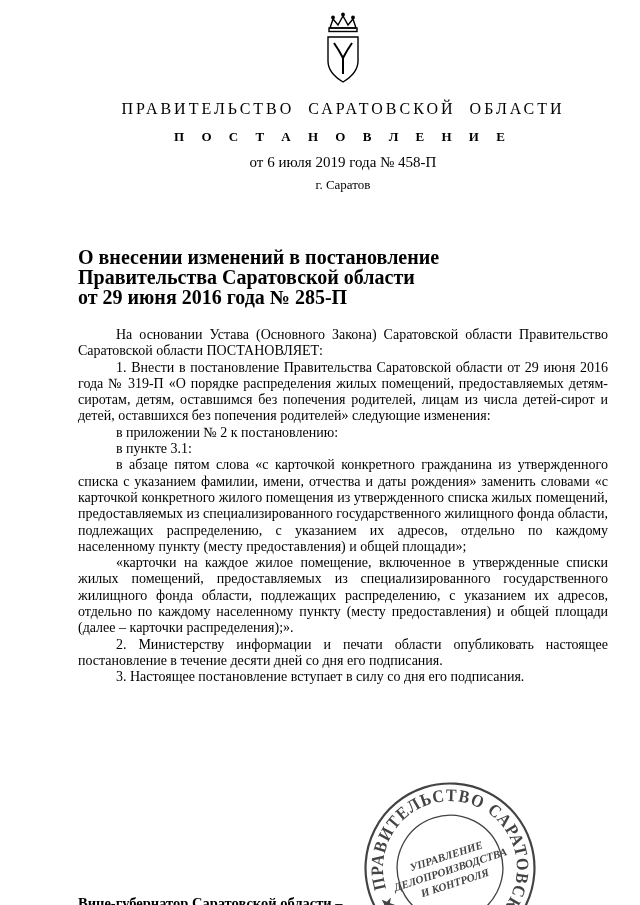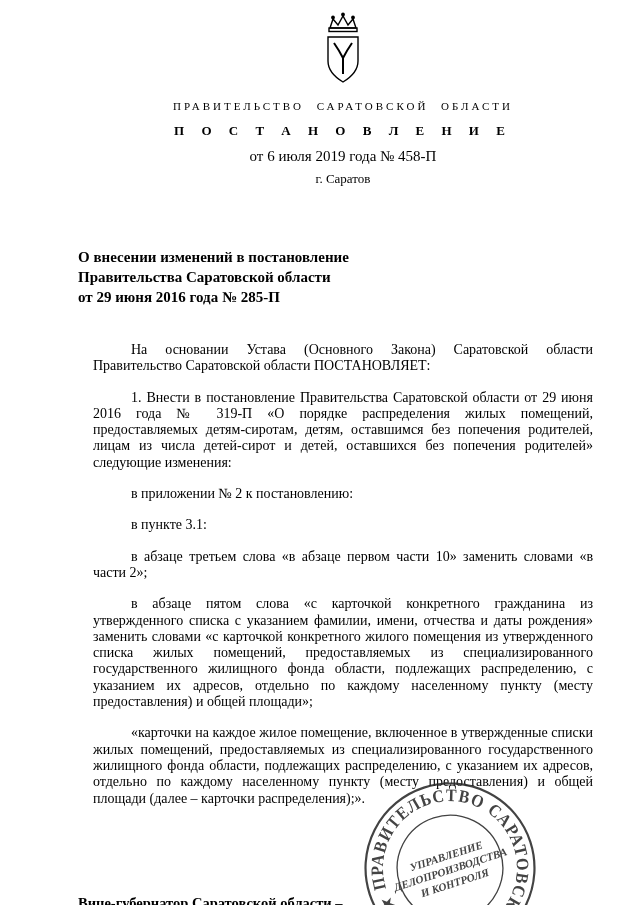--- a/index.html
+++ b/index.html
@@ -5,29 +5,29 @@
   * { margin:0; padding:0; box-sizing:border-box; }
   html,body { background:#e9e9e9; }
   .page {
     position:relative; width:640px; height:905px; margin:0 auto;
     background:#ffffff; color:#000;
     font-family:"Liberation Serif","DejaVu Serif",serif;
     overflow:hidden;
   }
   .header { position:absolute; top:0; left:78px; width:530px; text-align:center; }
   .emblem { display:inline-block; margin-top:12px; }
-  .org-name { font-size:11px; letter-spacing:3px; word-spacing:7px; margin-top:8px; white-space:nowrap; }
+  .org-name { font-size:16px; letter-spacing:3px; word-spacing:7px; margin-top:8px; white-space:nowrap; }
   .doc-type { font-size:13px; font-weight:bold; letter-spacing:7px; margin-top:11px; white-space:nowrap; }
   .date-line { font-size:15px; margin-top:9px; }
   .city-line { font-size:13px; margin-top:6px; }
   .doc-title { position:absolute; top:247px; left:78px; width:470px;
-    font-weight:bold; font-size:15px; line-height:20px; }
+    font-weight:bold; font-size:20px; line-height:20px; }
   .body-text { position:absolute; top:327px; left:78px; width:530px;
     font-size:14px; line-height:16.3px; text-align:justify; }
-  .body-text p { text-indent:38px; margin:15px; }
+  .body-text p { text-indent:38px; margin:0; }
   .signature { position:absolute; top:893px; left:78px; width:530px;
     display:flex; justify-content:space-between; align-items:flex-end;
     font-weight:bold; font-size:14.5px; line-height:20px; z-index:2; }
   .sig-name { white-space:nowrap; padding-bottom:4px; }
   .stamp {
     position:absolute; left:362px; top:780px; width:176px; height:176px;
     transform:rotate(-18deg); opacity:0.88; z-index:1;
   }
   .stamp svg text { font-family:"Liberation Serif","DejaVu Serif",serif; }
   .ring-text { font-size:20px; font-weight:bold; letter-spacing:1.5px; fill:#2a2a2a; }
@@ -65,23 +65,24 @@
     <div>О внесении изменений в постановление</div>
     <div>Правительства Саратовской области</div>
     <div>от 29 июня 2016 года № 285-П</div>
   </div>
 
   <div class="body-text">
     <p>На основании Устава (Основного Закона) Саратовской области Правительство Саратовской области ПОСТАНОВЛЯЕТ:</p>
     <p>1. Внести в постановление Правительства Саратовской области от 29 июня 2016 года № 319-П «О порядке распределения жилых помещений, предоставляемых детям-сиротам, детям, оставшимся без попечения родителей, лицам из числа детей-сирот и детей, оставшихся без попечения родителей» следующие изменения:</p>
     <p>в приложении № 2 к постановлению:</p>
     <p>в пункте 3.1:</p>
-    <p>в абзаце третьем слова «в абзаце первом части 10» заменить словами «в части 2»;</p>
     <p>в абзаце пятом слова «с карточкой конкретного гражданина из утвержденного списка с указанием фамилии, имени, отчества и даты рождения» заменить словами «с карточкой конкретного жилого помещения из утвержденного списка жилых помещений, предоставляемых из специализированного государственного жилищного фонда области, подлежащих распределению, с указанием их адресов, отдельно по каждому населенному пункту (месту предоставления) и общей площади»;</p>
     <p>«карточки на каждое жилое помещение, включенное в утвержденные списки жилых помещений, предоставляемых из специализированного государственного жилищного фонда области, подлежащих распределению, с указанием их адресов, отдельно по каждому населенному пункту (месту предоставления) и общей площади (далее – карточки распределения);».</p>
+    <p>2. Министерству информации и печати области опубликовать настоящее постановление в течение десяти дней со дня его подписания.</p>
+    <p>3. Настоящее постановление вступает в силу со дня его подписания.</p>
   </div>
 
   <div class="signature">
     <div class="sig-left">
       <div>Вице-губернатор Саратовской области –</div>
       <div>Председатель Правительства</div>
       <div>Саратовской области</div>
     </div>
     <div class="sig-name">А.М. Стрелюхин</div>
   </div>

